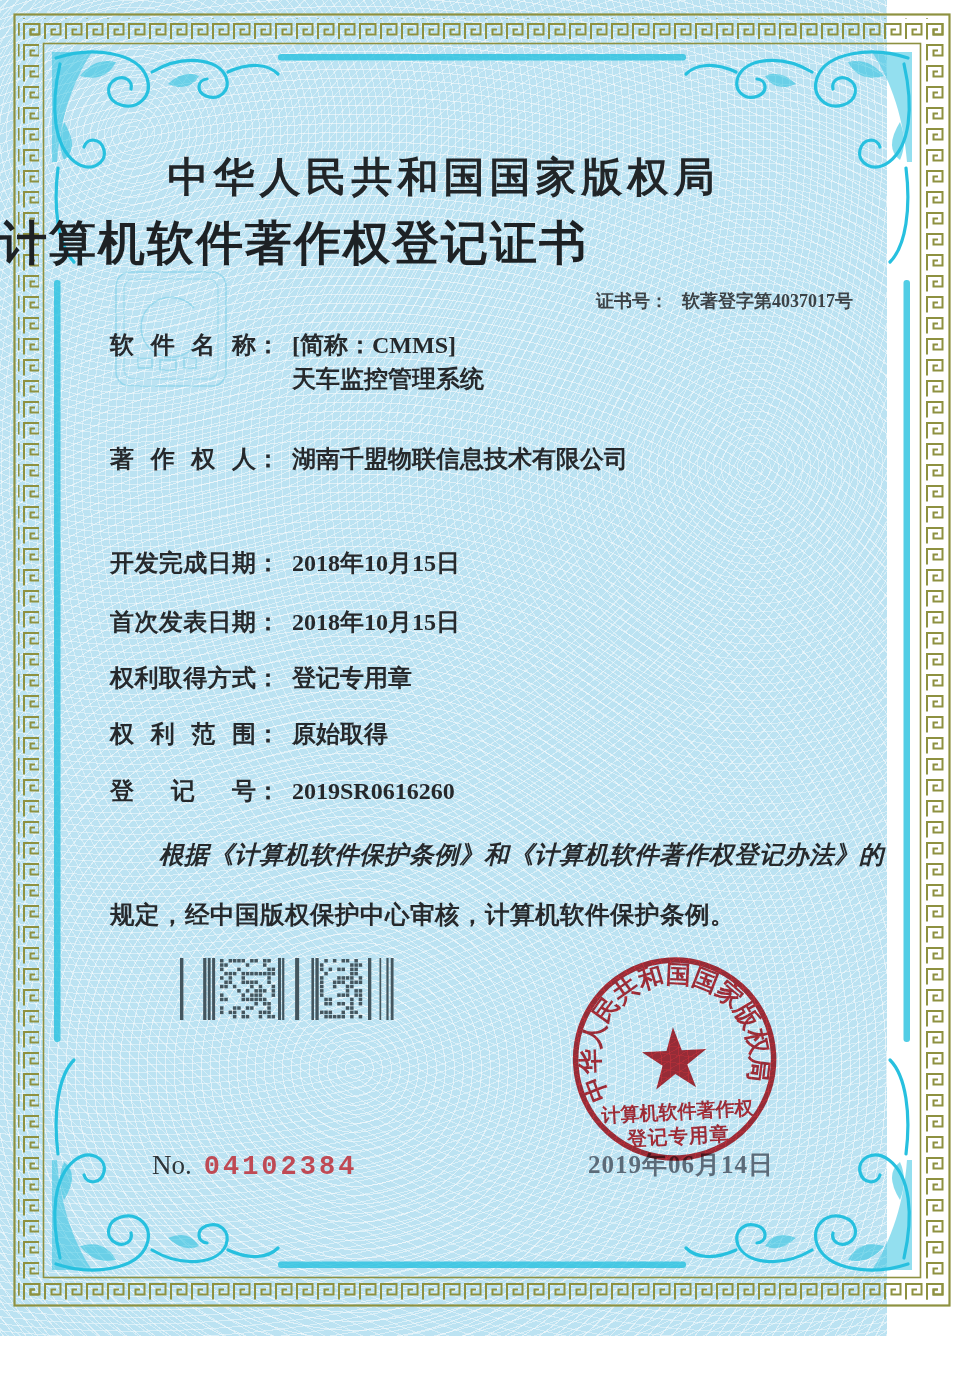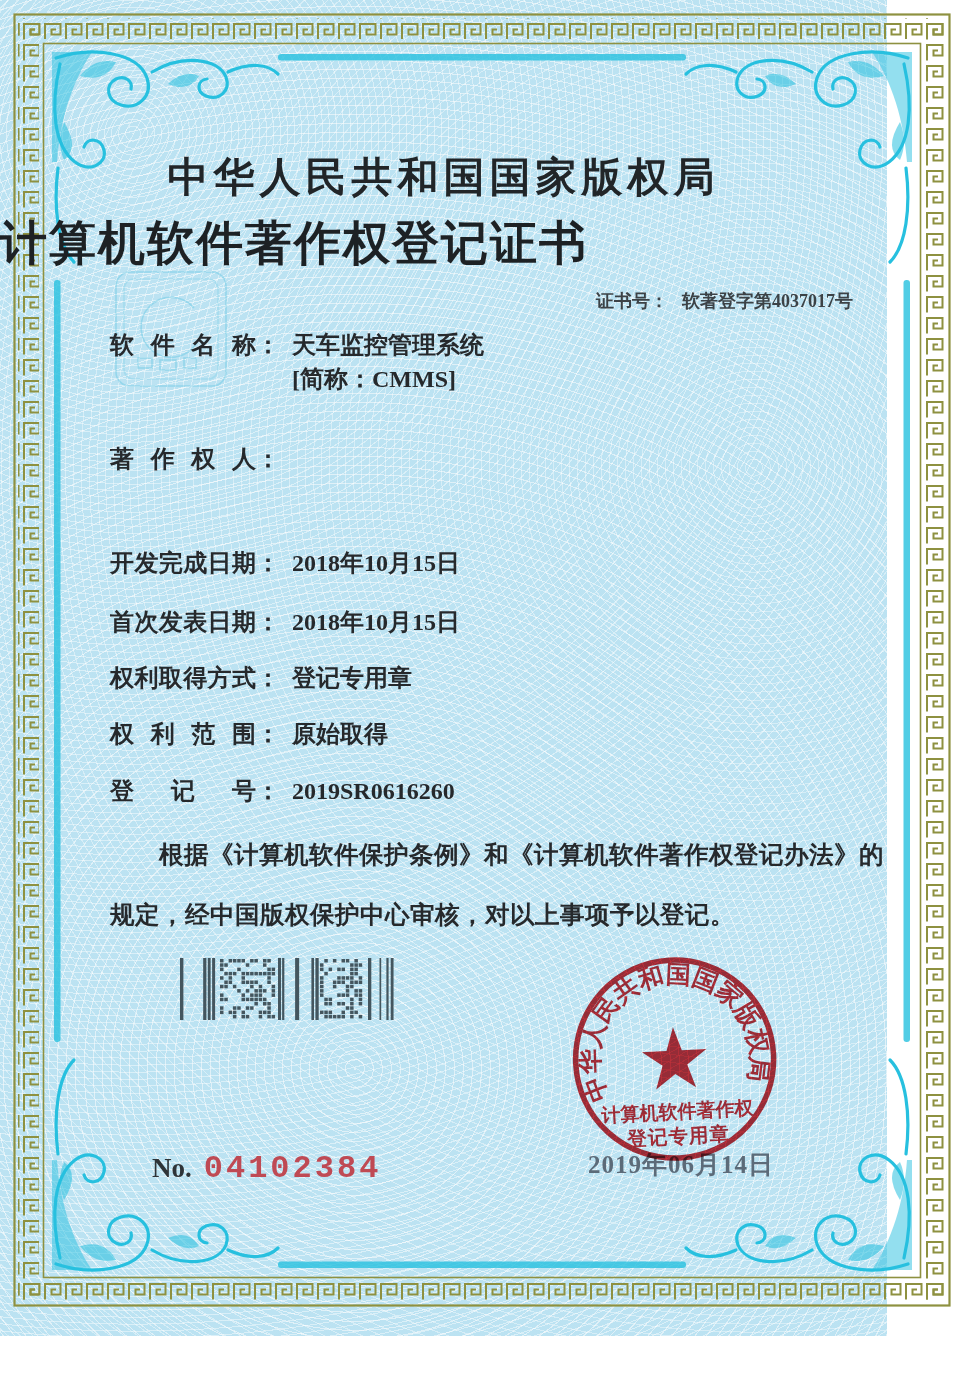--- a/index.html
+++ b/index.html
@@ -28,39 +28,39 @@
   .certno .cv{margin-left:14px;}
 
   .row{position:absolute;left:110px;z-index:2;display:flex;align-items:flex-start;
        font-size:24px;font-weight:600;line-height:34px;color:var(--ink);}
   .lab{white-space:nowrap;}
   .jbox{display:inline-flex;justify-content:space-between;width:146px;}
   .vals{display:flex;flex-direction:column;margin-left:12px;}
 
   .statement{position:absolute;left:110px;top:838px;width:784px;z-index:2;
     font-size:24.5px;font-weight:600;color:var(--ink);letter-spacing:.5px;}
-  .st1{line-height:34px;text-indent:2em;margin-bottom:26px;}
+  .st1{line-height:34px;text-indent:2em;margin-bottom:26px;font-style:italic;}
   .st2{line-height:34px;}
 
   .barcode{position:absolute;left:180px;top:958px;z-index:2;}
 
   .issue-date{position:absolute;left:588px;top:1148px;z-index:2;font-size:25px;font-weight:700;
     letter-spacing:1px;color:var(--date-gray);}
   .seal{position:absolute;left:561px;top:946px;z-index:3;mix-blend-mode:multiply;opacity:.94;
         transform:rotate(-3deg);pointer-events:none;}
   .ring{fill:none;stroke:var(--seal-red);stroke-width:5.5;}
   .sealArcText{font-size:25px;font-weight:700;fill:var(--seal-red);}
   .sealStar{font-size:84px;text-anchor:middle;fill:var(--seal-red);
             font-family:"DejaVu Sans","Liberation Sans",sans-serif;}
   .sealT1{font-size:19px;font-weight:700;text-anchor:middle;fill:var(--seal-red);}
   .sealT2{font-size:19.5px;font-weight:700;text-anchor:middle;fill:var(--seal-red);letter-spacing:1px;}
 
   .serial{position:absolute;left:152px;top:1150px;z-index:2;}
-  .serial-prefix{font-size:27px;color:#2e3438;font-weight:700;}
-  .serial-num{font-size:32px;margin-left:12px;color:var(--serial-red);letter-spacing:3px;font-weight:600;
+  .serial-prefix{font-size:27px;color:#2e3438;font-weight:400;}
+  .serial-num{font-size:27px;margin-left:12px;color:var(--serial-red);letter-spacing:3px;font-weight:600;
     font-family:"Liberation Mono","DejaVu Sans Mono",monospace;}
 </style>
 </head>
 <body>
 
 <div class="page">
   <div class="paper">
 
     <svg class="frame" width="964" height="1338" viewBox="0 0 964 1338">
       <defs>
@@ -113,31 +113,34 @@
     </div>
 
     <div class="row" style="top:328px">
       <span class="lab"><span class="jbox">
             <span>软</span>
             <span>件</span>
             <span>名</span>
             <span>称</span>
           </span>：</span>
       <span class="vals">
+        <span>[简称：CMMS]</span>
         <span>天车监控管理系统</span>
-        <span>[简称：CMMS]</span>
       </span>
     </div>
     <div class="row" style="top:442px">
       <span class="lab"><span class="jbox">
             <span>著</span>
             <span>作</span>
             <span>权</span>
             <span>人</span>
           </span>：</span>
+      <span class="vals">
+          <span>湖南千盟物联信息技术有限公司</span>
+        </span>
     </div>
     <div class="row" style="top:546px">
       <span class="lab"><span class="jbox">
             <span>开</span>
             <span>发</span>
             <span>完</span>
             <span>成</span>
             <span>日</span>
             <span>期</span>
           </span>：</span>
@@ -188,21 +191,21 @@
             <span>记</span>
             <span>号</span>
           </span>：</span>
       <span class="vals">
           <span>2019SR0616260</span>
         </span>
     </div>
 
     <div class="statement">
       <div class="st1">根据《计算机软件保护条例》和《计算机软件著作权登记办法》的</div>
-      <div class="st2">规定，经中国版权保护中心审核，对以上事项予以登记。</div>
+      <div class="st2">规定，经中国版权保护中心审核，计算机软件保护条例。</div>
     </div>
 
     <svg id="barcode-svg" class="barcode" width="216" height="62" viewBox="0 0 216 62">
         <rect x="0" y="0" width="3.3808471146039665" height="62" fill="#44565f"></rect>
         <rect x="23.17122708586976" y="0" width="3.222852945327759" height="62" fill="#44565f"></rect>
         <rect x="27.8011835697107" y="0" width="2.8248199075460434" height="62" fill="#44565f"></rect>
         <rect x="32.121027919929475" y="0" width="2.98974472284317" height="62" fill="#44565f"></rect>
         <rect x="98" y="0" width="3.0411060452461243" height="62" fill="#44565f"></rect>
         <rect x="102.11798053979874" y="0" width="2.208355113863945" height="62" fill="#44565f"></rect>
         <rect x="115.10945810563862" y="0" width="4.02973285317421" height="62" fill="#44565f"></rect>

